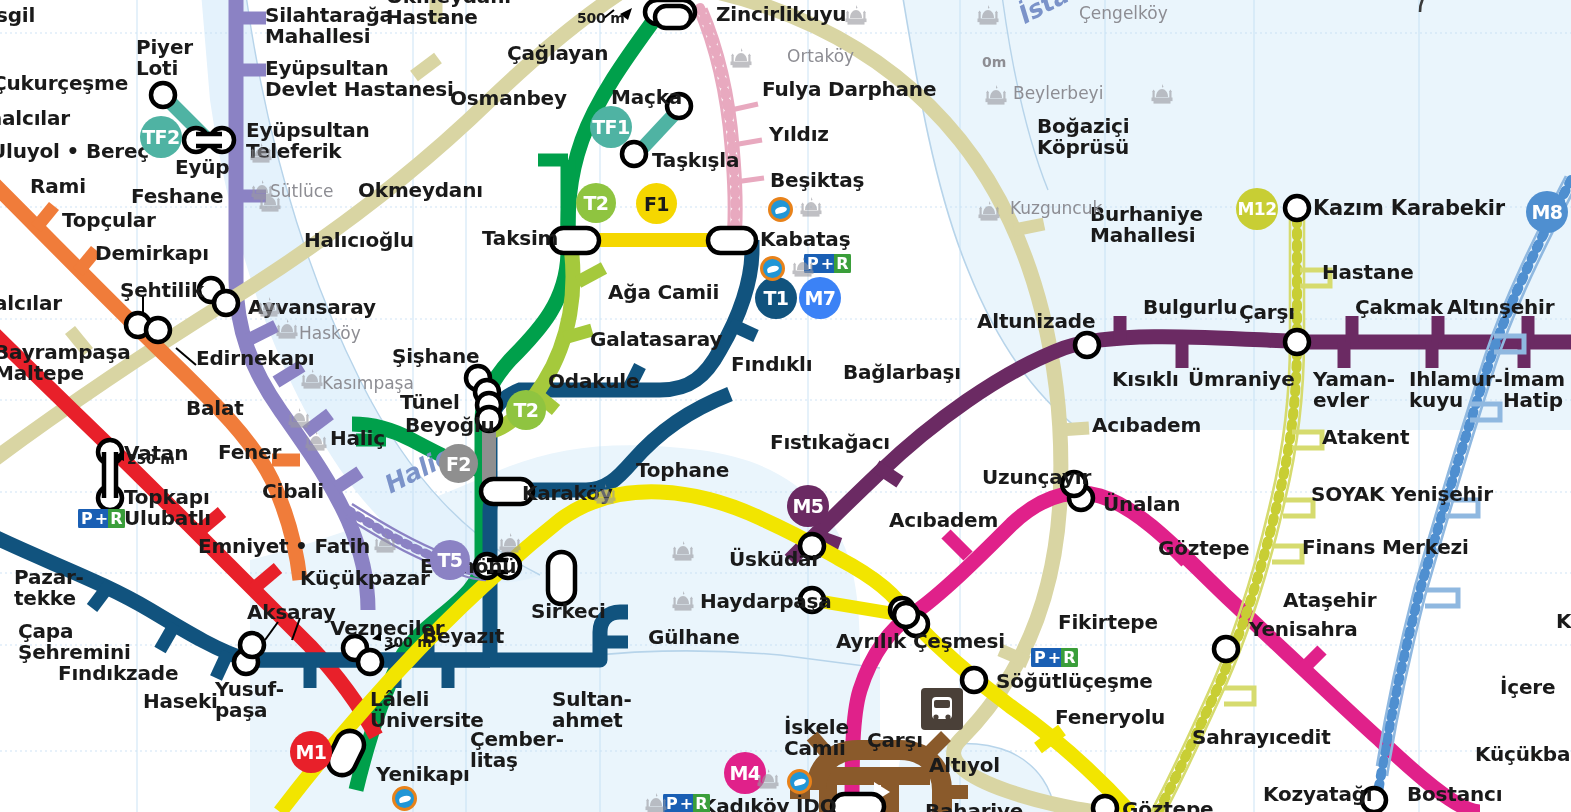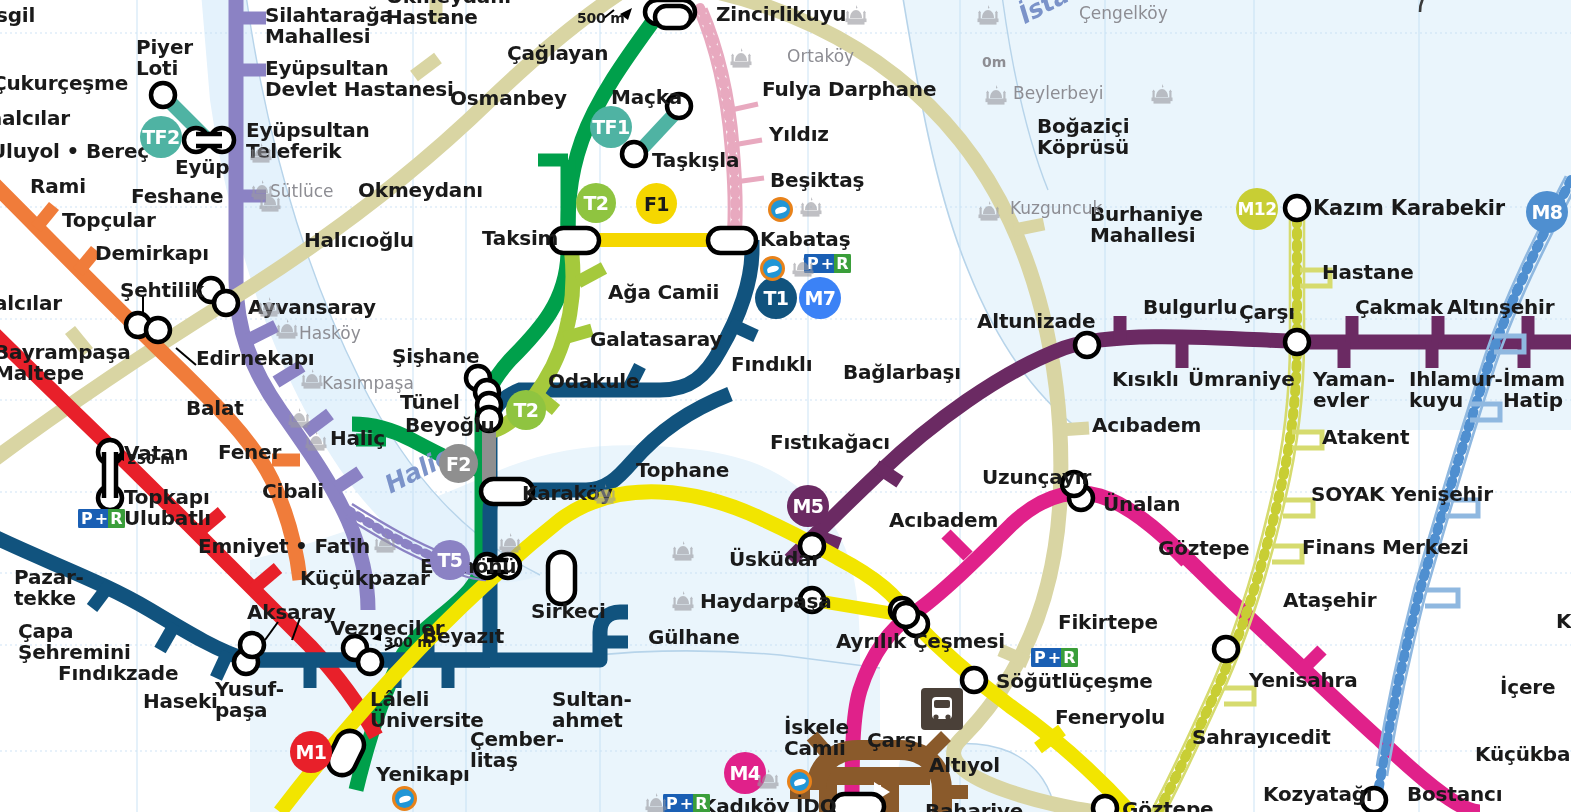--- a/index.html
+++ b/index.html
@@ -493,21 +493,21 @@
 <div class="lbl m" style="left:1409px;top:369px">Ihlamur-
 kuyu</div>
 <div class="lbl m" style="left:1503px;top:369px">İmam
 Hatip</div>
 <div class="lbl big" style="left:1313px;top:198px">Kazım Karabekir</div>
 <div class="lbl m" style="left:1322px;top:262px">Hastane</div>
 <div class="lbl m" style="left:1322px;top:427px">Atakent</div>
 <div class="lbl m" style="left:1311px;top:484px">SOYAK Yenişehir</div>
 <div class="lbl m" style="left:1302px;top:537px">Finans Merkezi</div>
 <div class="lbl m" style="left:1283px;top:590px">Ataşehir</div>
-<div class="lbl m" style="left:1249px;top:670px">Yenisahra</div>
+<div class="lbl m" style="left:1249px;top:619px">Yenisahra</div>
 <div class="lbl m" style="left:1192px;top:727px">Sahrayıcedit</div>
 <div class="lbl m" style="left:1263px;top:784px">Kozyatağı</div>
 <div class="lbl m" style="left:1407px;top:784px">Bostancı</div>
 <div class="lbl m" style="left:1500px;top:677px">İçere</div>
 <div class="lbl m" style="left:1475px;top:744px">Küçükbakl</div>
 <div class="lbl m" style="left:1556px;top:611px">K</div>
 <div class="lbl m" style="left:1092px;top:415px">Acıbadem</div>
 <div class="lbl m" style="left:982px;top:467px">Uzunçayır</div>
 <div class="lbl m" style="left:1103px;top:494px">Ünalan</div>
 <div class="lbl m" style="left:889px;top:510px">Acıbadem</div>

